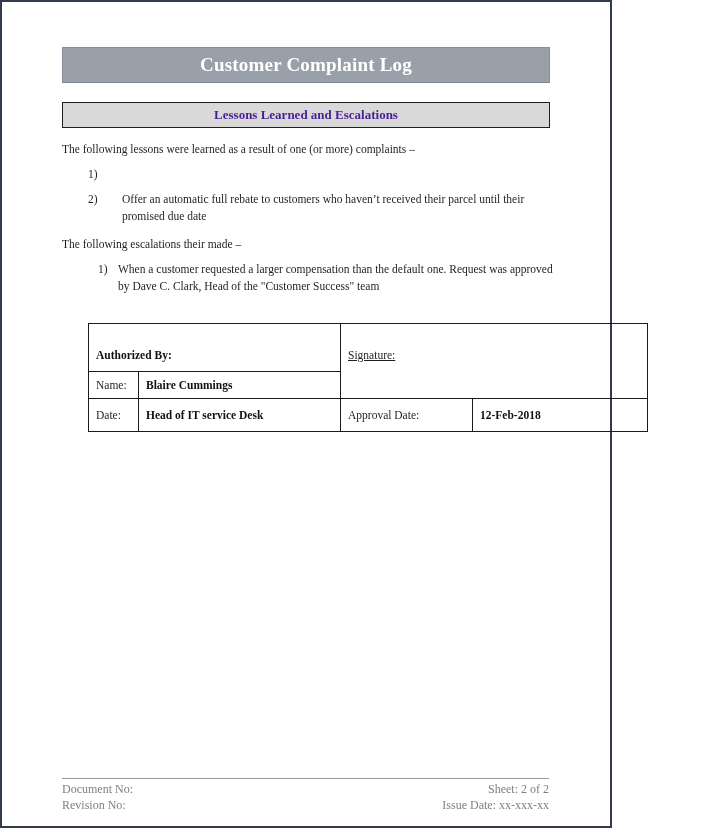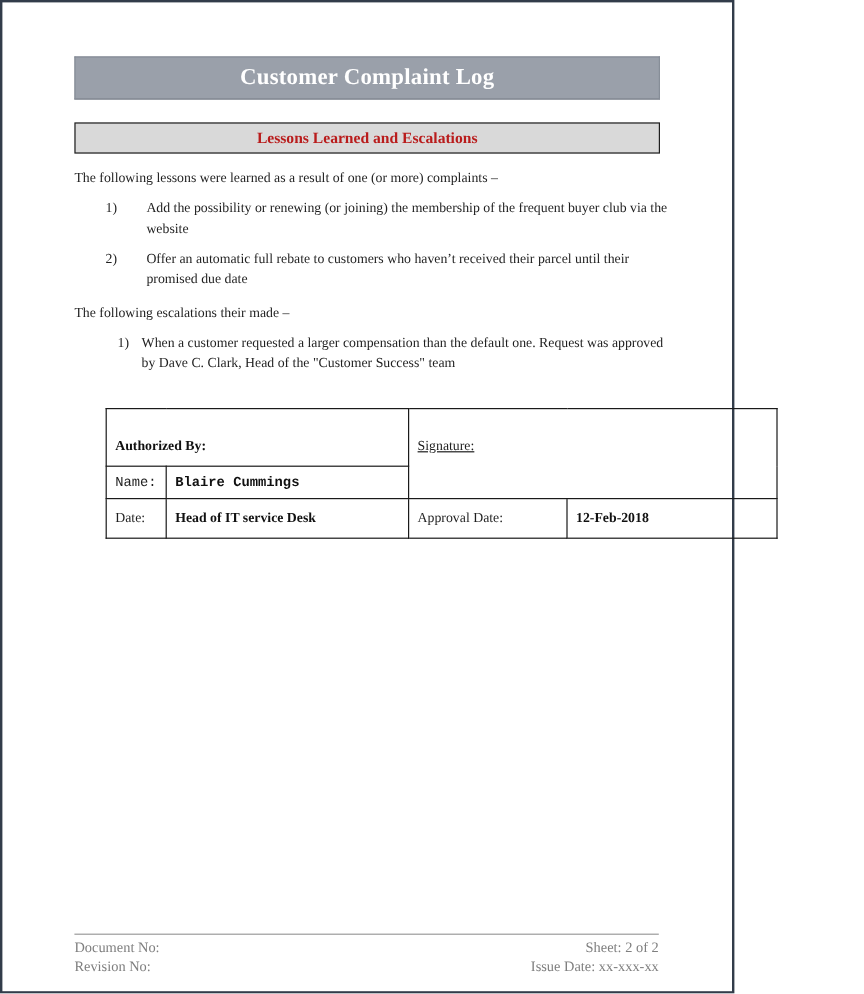--- a/index.html
+++ b/index.html
@@ -26,21 +26,21 @@
   .banner .title {
     color: #ffffff; font-size: 19px; font-weight: bold; letter-spacing: .2px;
   }
   
   .section-bar {
     position: absolute; left: 60px; right: 60px; top: 100px; height: 26px;
     background: #d9d9d9;
     border: 1.5px solid #1f1f1f;
     display: flex; align-items: center; justify-content: center;
   }
-  .section-bar .label { color: #b91c1c; font-size: 13px; font-weight: bold; }
+  .section-bar .label { color: #4c1d95; font-size: 13px; font-weight: bold; }
   
   .content {
     position: absolute; left: 60px; right: 48px; top: 126px;
     color: #1f1f1f; font-size: 11.5px; line-height: 17px;
   }
   .intro { margin-top: 13px; }
   .intro.second { margin-top: 11px; }
   .list-item { display: flex; margin-top: 8px; }
   .list-a .num { margin-left: 26px; width: 34px; flex: none; }
   .list-b .num { margin-left: 36px; width: 20px; flex: none; }
@@ -53,21 +53,21 @@
     width: 559px;
     font-size: 11.5px;
     color: #1f1f1f;
   }
   table.approval td {
     border: 1.5px solid #1a1a1a;
     padding: 2px 7px;
     vertical-align: middle;
   }
   table.approval .r1 td { height: 48px; vertical-align: top; padding-top: 23px; }
-  table.approval .r2 td { height: 27px; font-family: Liberation Mono, monospace; }
+  table.approval .r2 td { height: 27px; }
   table.approval .r3 td { height: 33px; }
   .bold { font-weight: bold; color: #111; }
   .underline { text-decoration: underline; }
   
   .footer {
     position: absolute; left: 60px; right: 61px; top: 776px;
     border-top: 1px solid #9b9b9b;
     padding-top: 3px;
     display: flex; justify-content: space-between;
     color: #7f7f7f; font-size: 12px; line-height: 15.5px;
@@ -86,22 +86,20 @@
   <div class="section-bar">
     <span class="label">Lessons Learned and Escalations</span>
   </div>
 
   <div class="content">
 
     <div class="intro">The following lessons were learned as a result of one (or more) complaints –</div>
 
     <div class="list-item list-a">
       <span class="num">1)</span>
-      <span class="txt">Add the possibility or renewing (or joining) the membership of the frequent buyer club via the
-website</span>
     </div>
     <div class="list-item list-a">
       <span class="num">2)</span>
       <span class="txt">Offer an automatic full rebate to customers who haven’t received their parcel until their
 promised due date</span>
     </div>
 
     <div class="intro second">The following escalations their made –</div>
 
     <div class="list-item list-b">

